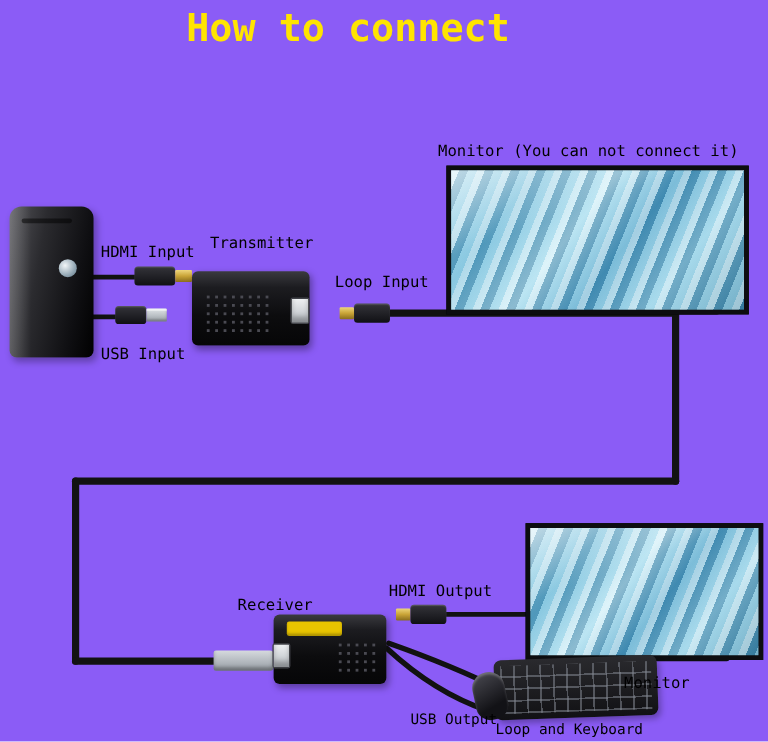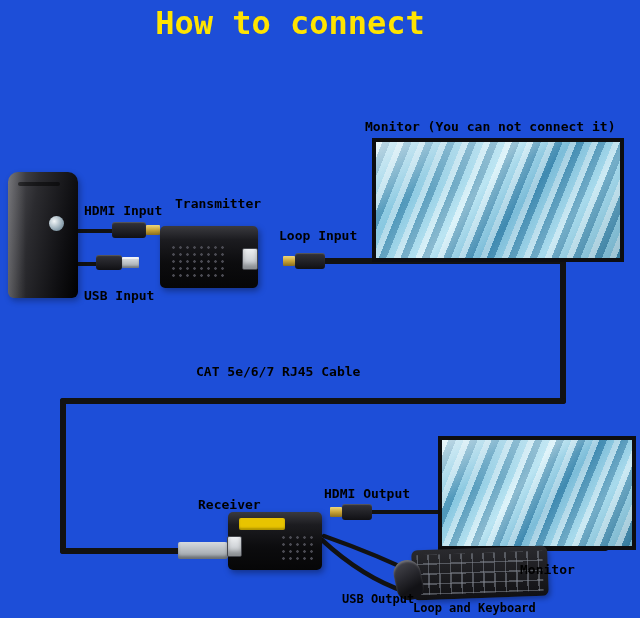--- a/index.html
+++ b/index.html
@@ -1,28 +1,28 @@
 <!DOCTYPE html>
 <html style="--title: #FFE400; --text: #000000; --cable: #121212; --hdmi_gold: #C9A437; --sticker_yellow: #E8C400; --screen_blue: #4E9DC3;"><head>
 <meta charset="utf-8">
 <style>
   html, body { margin: 0; padding: 0; background: #ffffff; }
   body { font-family: "DejaVu Sans Mono", "Liberation Mono", monospace; }
 
-  .page { position: relative; width: 640px; height: 618px; background: #1d4ed8; overflow: hidden; }
+  .page { position: relative; width: 640px; height: 618px; background: #8b5cf6; overflow: hidden; }
 
   .title {
     position: absolute; top: 4px; left: 0; width: 580px; text-align: center;
     font-size: 32px; font-weight: bold; color: var(--title, #ffe400); z-index: 6;
   }
   .subtitle {
     position: absolute; top: 54px; left: 0; width: 580px; text-align: center;
     font-size: 14px; font-weight: bold; color: var(--text, #000); z-index: 6;
   }
-  .lbl { position: absolute; font-weight: bold; font-size: 13px; color: var(--text, #000); white-space: nowrap; z-index: 6; }
+  .lbl { position: absolute; font-weight: normal; font-size: 13px; color: var(--text, #000); white-space: nowrap; z-index: 6; }
   .lbl.small { font-size: 12px; }
 
   
   .monitor { position: absolute; border: 4px solid #0d0d10; background: #000; z-index: 3; }
   .monitor-top { left: 372px; top: 138px; width: 244px; height: 116px; }
   .monitor-bottom { left: 438px; top: 436px; width: 190px; height: 106px; }
   .screen {
     position: absolute; left: 0; top: 0; right: 0; bottom: 0;
     background:
       linear-gradient(160deg, rgba(255,255,255,.5), rgba(255,255,255,0) 35%),
@@ -129,21 +129,20 @@
 
   <div class="lbl" style="left:279px; top:228px;">Loop Input</div>
   <div class="gold-tip" style="left:283px; top:256px; width:12px; height:10px;"></div>
   <div class="hdmi-body" style="left:295px; top:253px; width:30px; height:16px;"></div>
 
   <div class="cable" style="left:322px; top:258px; width:244px; height:6px;"></div>
   <div class="cable" style="left:560px; top:258px; width:6px; height:146px;"></div>
   <div class="cable" style="left:60px; top:398px; width:506px; height:6px;"></div>
   <div class="cable" style="left:60px; top:398px; width:6px; height:156px;"></div>
   <div class="cable" style="left:60px; top:548px; width:122px; height:6px;"></div>
-  <div class="lbl" style="left:196px; top:364px;">CAT 5e/6/7 RJ45 Cable</div>
   <div class="rj45-plug"></div>
 
   <div class="lbl" style="left:198px; top:497px;">Receiver</div>
   <div class="device receiver">
     <div class="sticker"></div>
     <div class="rj45-port" style="left:-1px; top:24px; width:13px; height:19px;"></div>
     <div class="vents" style="left:52px; top:22px; width:34px; height:28px;"></div>
   </div>
 
   <div class="lbl" style="left:324px; top:486px;">HDMI Output</div>

